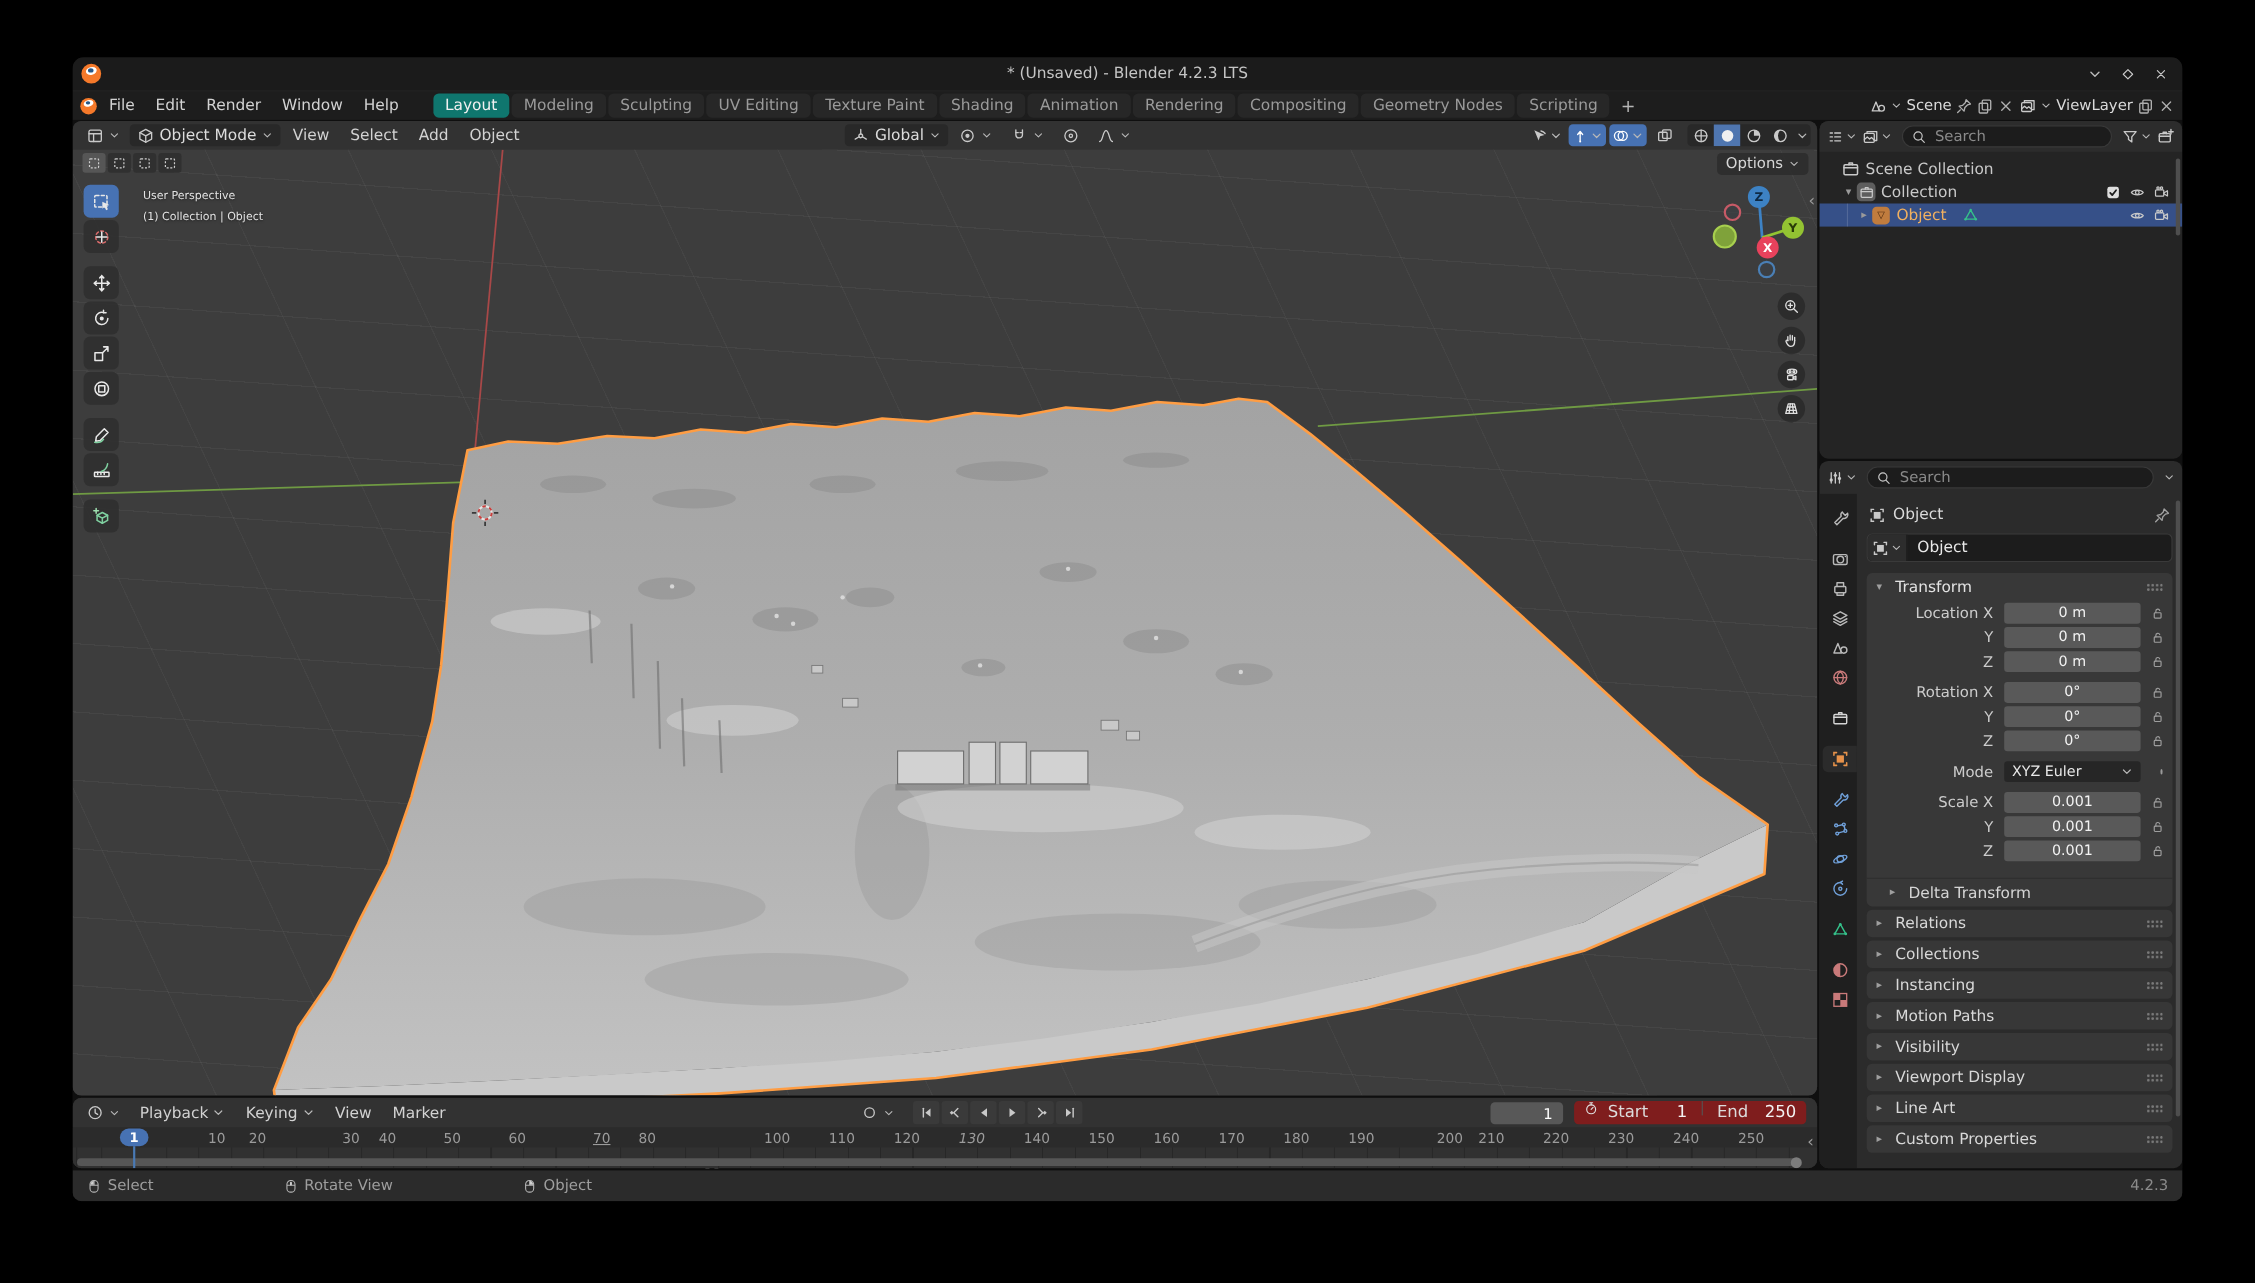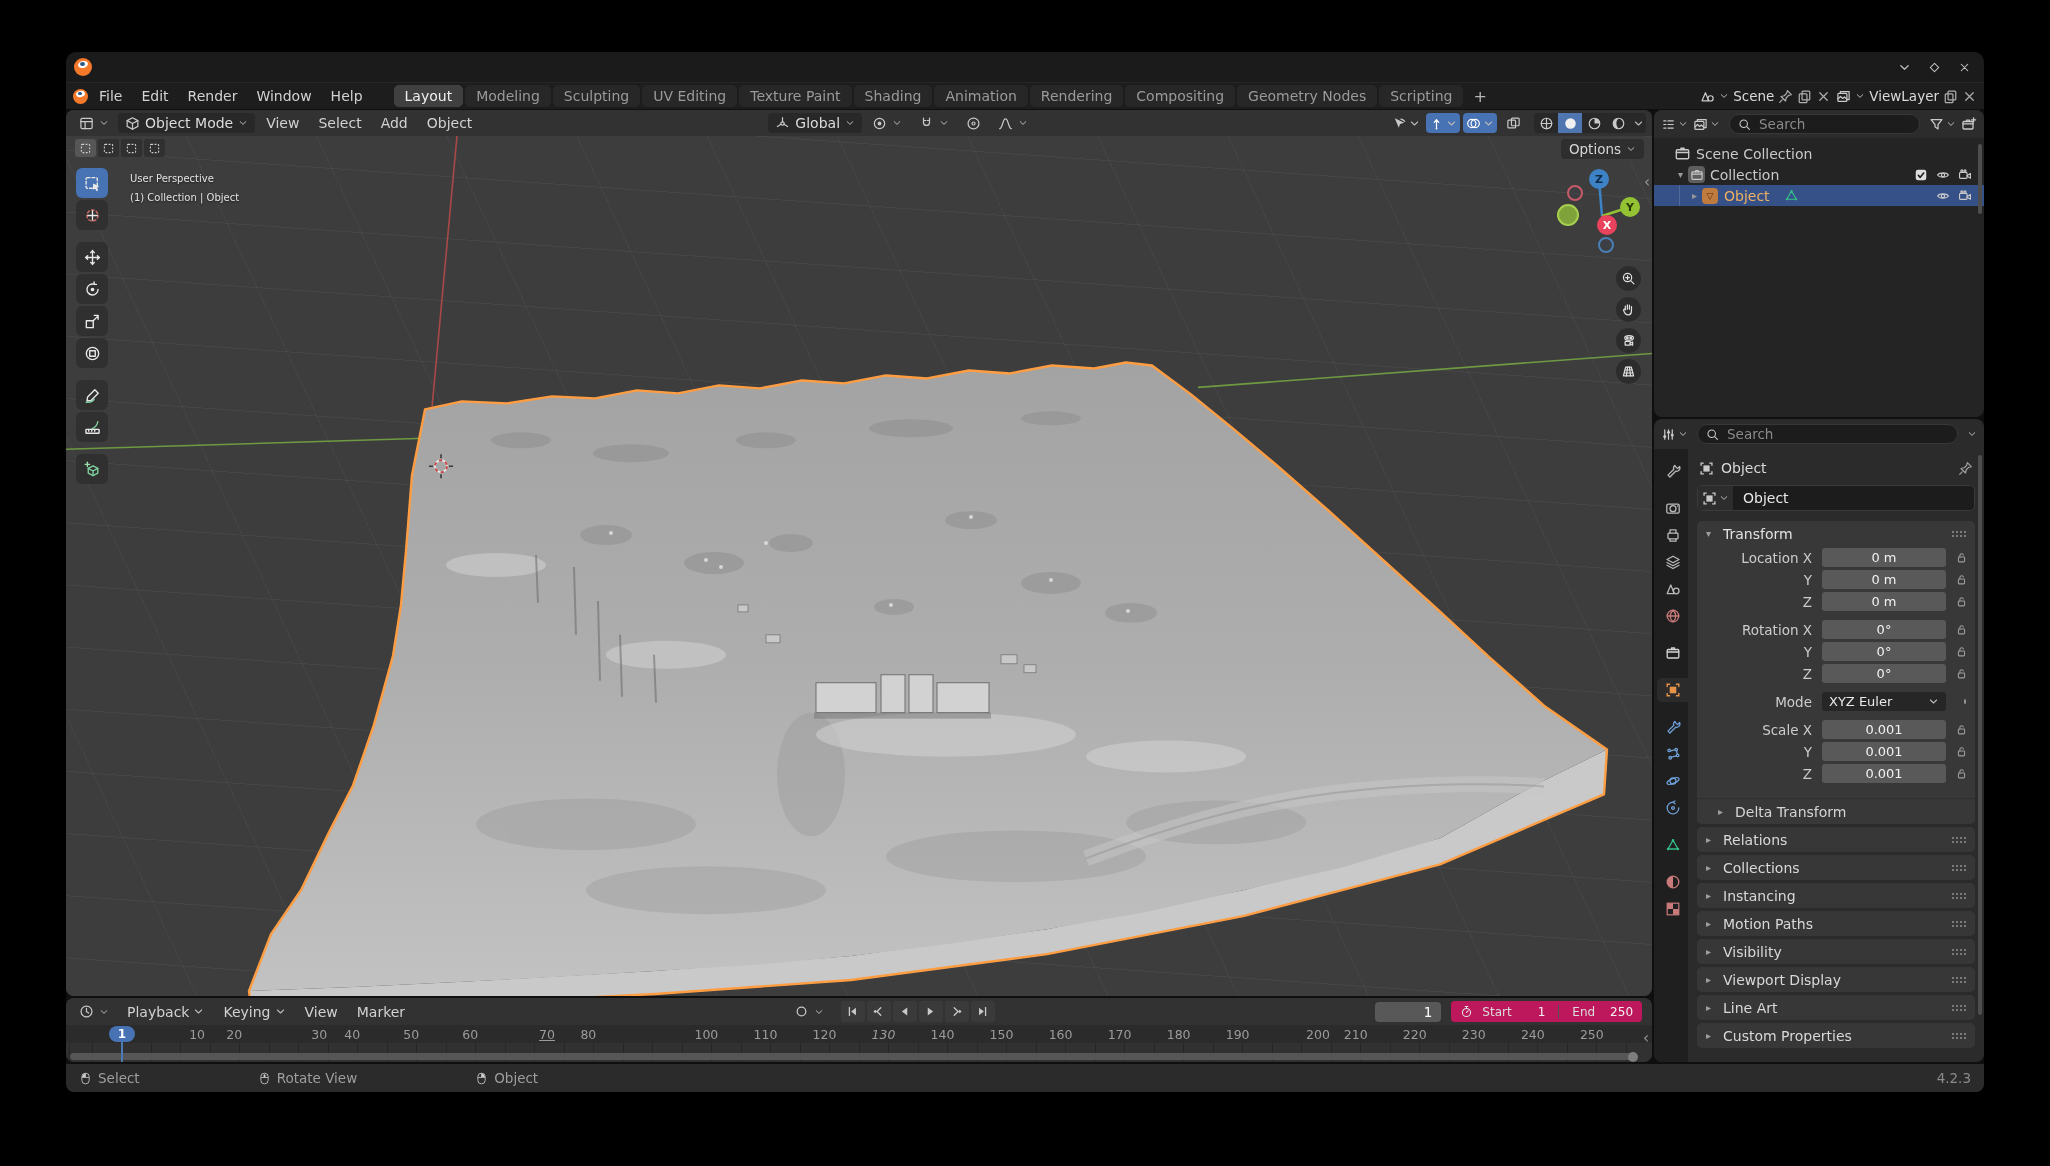--- a/index.html
+++ b/index.html
@@ -21,21 +21,21 @@
 .tb-ctl{width:24px;height:22px;display:flex;align-items:center;justify-content:center;color:#bdbdbd}
 
 .topbar{height:27px;background:#1d1d1d;display:flex;align-items:center;padding:0 7px;gap:2px;flex:0 0 auto;border-top:1px solid #262626}
 .blogo.small{width:15px;height:15px}
 .blogo.small:before{left:3px;top:2.5px;width:9px;height:6px}
 .blogo.small:after{left:5px;top:3px;width:4px;height:3.5px}
 .menu-item{padding:2px 9px;font-size:14px;color:#d2d2d2;border-radius:4px;white-space:nowrap;display:flex;align-items:center;gap:4px}
 #tb-menus,#vph-menus{display:flex;gap:1px}
 .ws-tabs{display:flex;gap:2px;margin-left:20px;align-items:center}
 .ws-tab{padding:3px 11px;font-size:14px;color:#9a9a9a;background:#272727;border-radius:5px;white-space:nowrap}
-.ws-tab.active{background:#404040;color:#f0f0f0}
+.ws-tab.active{background:#0f766e;color:#f0f0f0}
 .ws-add{padding:2px 8px;color:#b5b5b5;font-size:16px}
 .tb-right{margin-left:auto;display:flex;align-items:center;gap:5px}
 .id-widget{display:flex;align-items:center;gap:4px;color:#dadada;font-size:13.5px}
 .mini-ic{width:15px;height:15px;opacity:.85}
 
 .main{flex:1;display:flex;gap:2px;background:#0f0f0f;min-height:0;margin-top:1px}
 .left-col{width:1586px;display:flex;flex-direction:column;gap:2px;min-height:0;flex:0 0 auto}
 .viewport{flex:1;display:flex;flex-direction:column;border-radius:8px;overflow:hidden;min-height:0;background:#323232}
 .vp-header{height:26px;background:#323232;display:flex;align-items:center;padding:0 6px;gap:2px;flex:0 0 auto}
 .hdr-btn{display:flex;align-items:center;gap:5px;padding:2px 7px;border-radius:4px;color:#dcdcdc;font-size:14px;white-space:nowrap}
@@ -66,21 +66,21 @@
 .nav-btn{width:25px;height:25px;border-radius:50%;background:rgba(34,34,34,.6);display:flex;align-items:center;justify-content:center}
 .region-collapse{position:absolute;color:#9c9c9c;font-size:15px;line-height:12px}
 
 .timeline{height:64px;background:#2b2b2b;border-radius:8px;display:flex;flex-direction:column;overflow:hidden;position:relative;flex:0 0 auto}
 .tl-header{height:27px;background:#323232;display:flex;align-items:center;padding:0 6px;gap:2px;flex:0 0 auto}
 .tl-spacer{flex:1}
 .tp-group{display:flex;gap:2px;margin-left:8px}
 .tp-btn{width:24px;height:21px;background:#3a3a3a;border-radius:3px;display:flex;align-items:center;justify-content:center}
 .tl-frame{width:66px;height:20px;background:#585858;border-radius:4px;margin-left:8px}
 .tl-frame input{width:100%;height:100%;background:none;border:none;outline:none;color:#fff;font-size:13.5px;text-align:right;padding:0 9px;font-family:inherit}
-.range-group{display:flex;align-items:center;height:21px;background:#be185d;border-radius:4px;margin-left:8px;margin-right:4px;padding:0 9px;gap:9px;color:#dcdcdc;font-size:12px}
+.range-group{display:flex;height:21px;background:#7f1d1d;border-radius:4px;margin-left:8px;margin-right:4px;padding:0 9px;gap:9px;color:#dcdcdc;font-size:15px}
 .range-val{color:#f2f2f2;margin-left:17px}
 .range-div{width:1px;height:13px;background:#555;margin:0 4px}
 .tl-ruler{height:18px;background:#2b2b2b;position:relative;flex:0 0 auto}
 .tick{position:absolute;top:2px;width:30px;text-align:center;color:#9b9b9b;font-size:12.5px}
 .frame-badge{position:absolute;left:43px;top:1px;width:26px;height:16px;background:#4772b3;border-radius:8px;color:#fff;font-size:12px;font-weight:bold;display:flex;align-items:center;justify-content:center;z-index:2}
 .tl-track{flex:1;background:#313131;position:relative;background-image:repeating-linear-gradient(90deg,#272727 0 1px,transparent 1px 29.5px);background-position:26px 0}
 .playhead{position:absolute;left:55px;top:44px;bottom:0;width:2px;background:#4a7ab5;z-index:1}
 .tl-scroll{position:absolute;left:4px;width:1566px;bottom:2px;height:7px;background:#565656;border-radius:4px}
 .tl-scroll:after{content:"";position:absolute;right:-2px;top:-1.5px;width:10px;height:10px;border-radius:50%;background:#7d7d7d}
 
@@ -144,20 +144,21 @@
 .sb-version{margin-left:auto;color:#8b8b8b}
 </style>
 </head>
 <body>
 
 <div class="stage">
   <div class="window">
 
     <div class="titlebar">
       <span class="blogo"></span>
+      <div class="tb-title">* (Unsaved) - Blender 4.2.3 LTS</div>
       <div class="tb-controls">
         <div class="tb-ctl">
             <span class="ic w13">
               <svg viewBox="0 0 16 16" fill="none" stroke="#b9b9b9" stroke-width="1.6" stroke-linecap="round" stroke-linejoin="round">
                 <path d="M3.5 5.8l4.5 4.4 4.5-4.4"></path>
               </svg>
             </span>
           </div>
         <div class="tb-ctl">
             <span class="ic w13">

